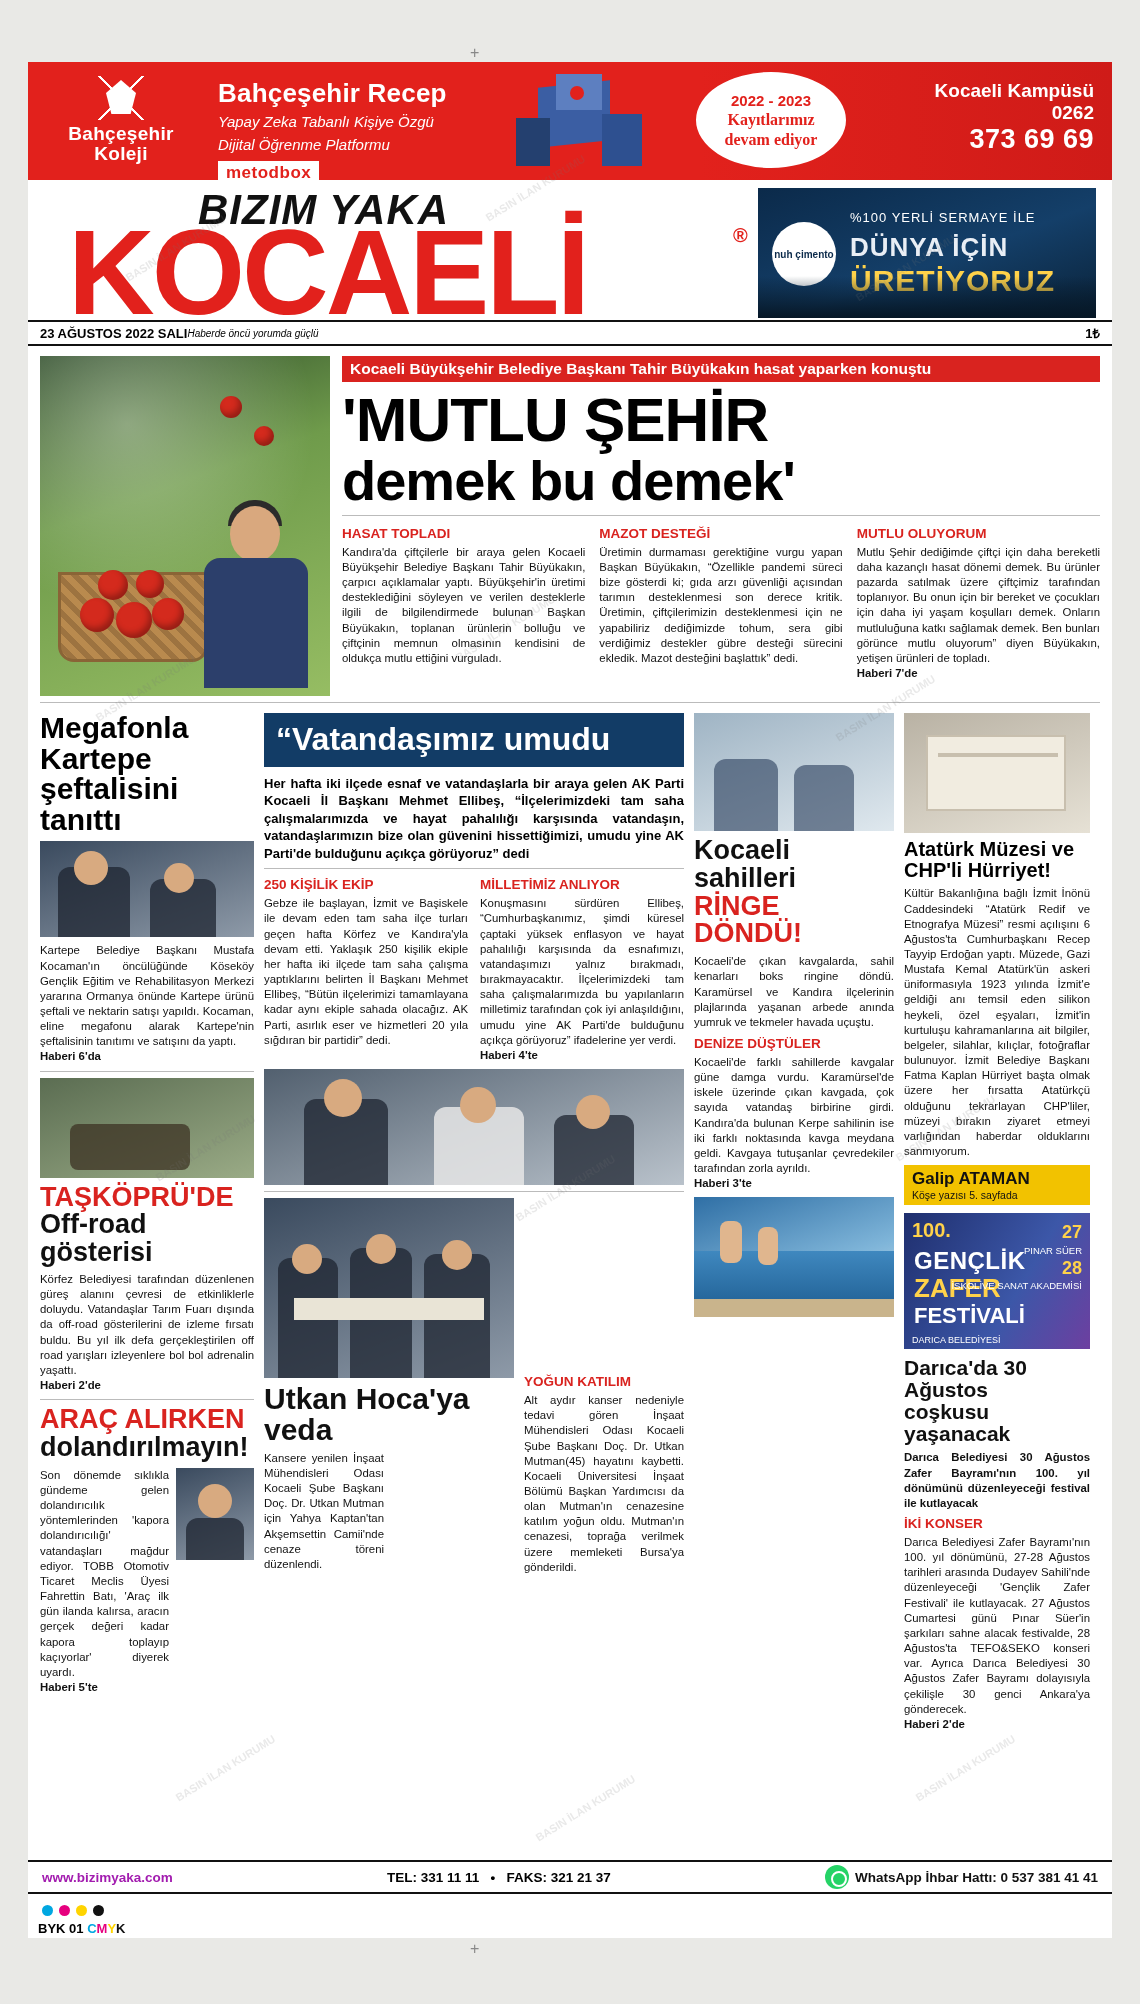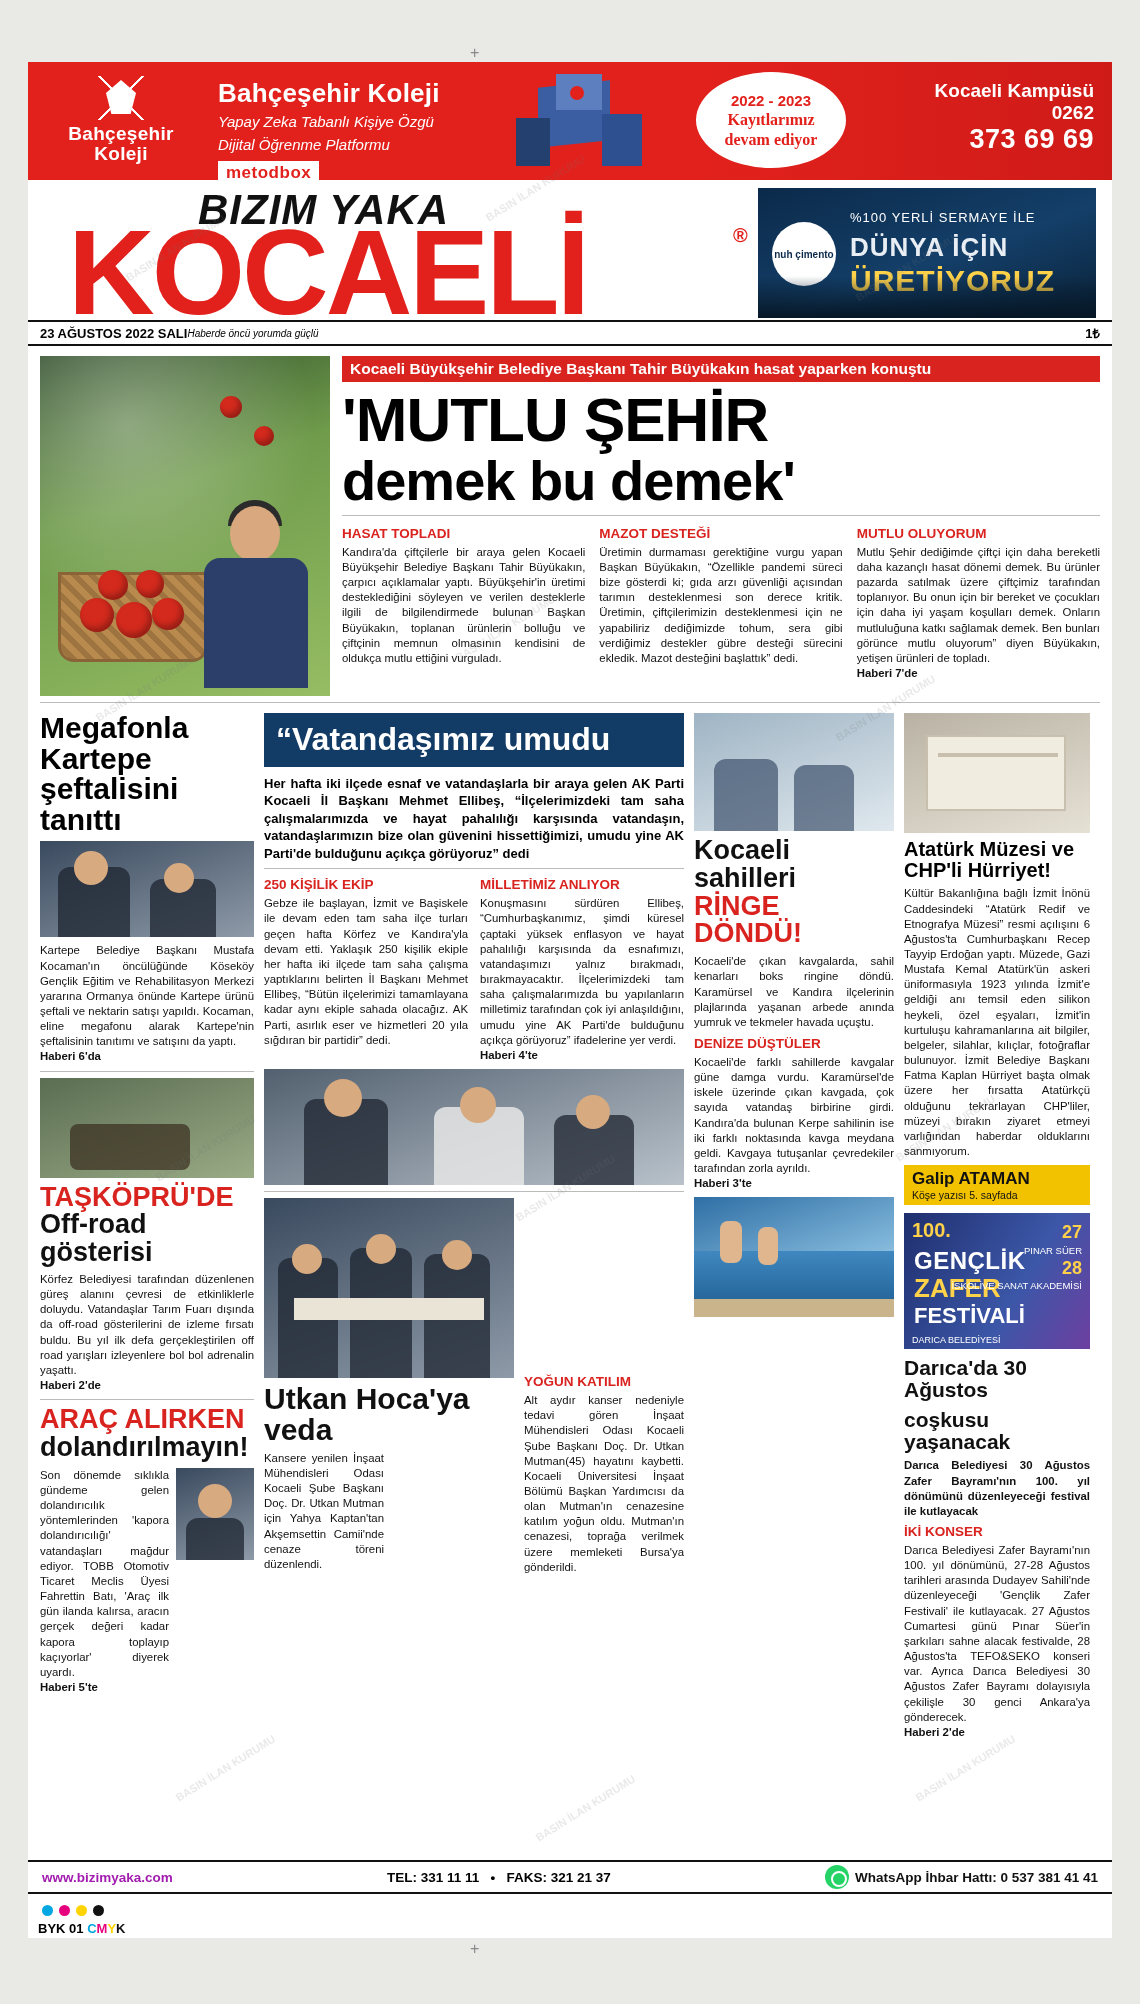--- a/index.html
+++ b/index.html
@@ -175,21 +175,21 @@
   .photo .face { position: absolute; border-radius: 50%; background: #d8aa80; }
 
   .quote-box { background: #123c66; color: #fff; padding: 10px 12px; }
   .quote-box .q1 { font-size: 32px; font-weight: bold; line-height: 1.05; }
   .quote-box .q2 { font-size: 32px; font-weight: bold; line-height: 1.05; color: #ffd24a;}
   .quote-sum { font-size: 13px; line-height: 1.35; margin-top: 8px; text-align: justify; font-weight: bold;}
   .two-col { display: flex; gap: 12px; margin-top: 8px; }
   .two-col .c { flex: 1; }
 
   .headline-md { font-size: 27px; font-weight: bold; line-height: 1.03; }
-  .headline-sm { font-size: 21px; font-weight: bold; line-height: 1.05; margin-top: 8px; }
+  .headline-sm { font-size: 21px; font-weight: bold; line-height: 1.05; }
 
   .red-head { color: #d9231f; }
   .dark-head { color: #111; }
 
   
   .rail-photo { height: 120px; background: linear-gradient(160deg,#b9b2a4,#e6e1d5); position: relative;}
   .rail-photo .bld { position: absolute; left: 22px; top: 22px; width: 140px; height: 76px; background: #f1ece0; border: 2px solid #c8bfae;}
   .rail-photo .bld:after { content:""; position:absolute; left: 10px; top: 16px; width: 120px; height: 4px; background: #c8bfae;}
   .col-head { font-size: 20px; font-weight: bold; line-height: 1.06; margin-top: 6px; }
 
@@ -257,21 +257,21 @@
 
 <div class="page">
 
   <div class="topad">
     <div class="logo-box">
       <div class="logo-mark"></div>
       <div class="logo-text">Bahçeşehir</div>
       <div class="logo-text">Koleji</div>
     </div>
     <div class="mid">
-      <div class="t1">Bahçeşehir Koleji</div>
+      <div class="t1">Bahçeşehir Recep</div>
       <div class="t2">Yapay Zeka Tabanlı Kişiye Özgü</div>
       <div class="t2">Dijital Öğrenme Platformu</div>
       <div class="metod">metodbox</div>
     </div>
     <div class="robot">
       <div class="r1"></div>
         <div class="r2"></div>
         <div class="r3"></div>
         <div class="r4"></div>
         <div class="dot"></div>

